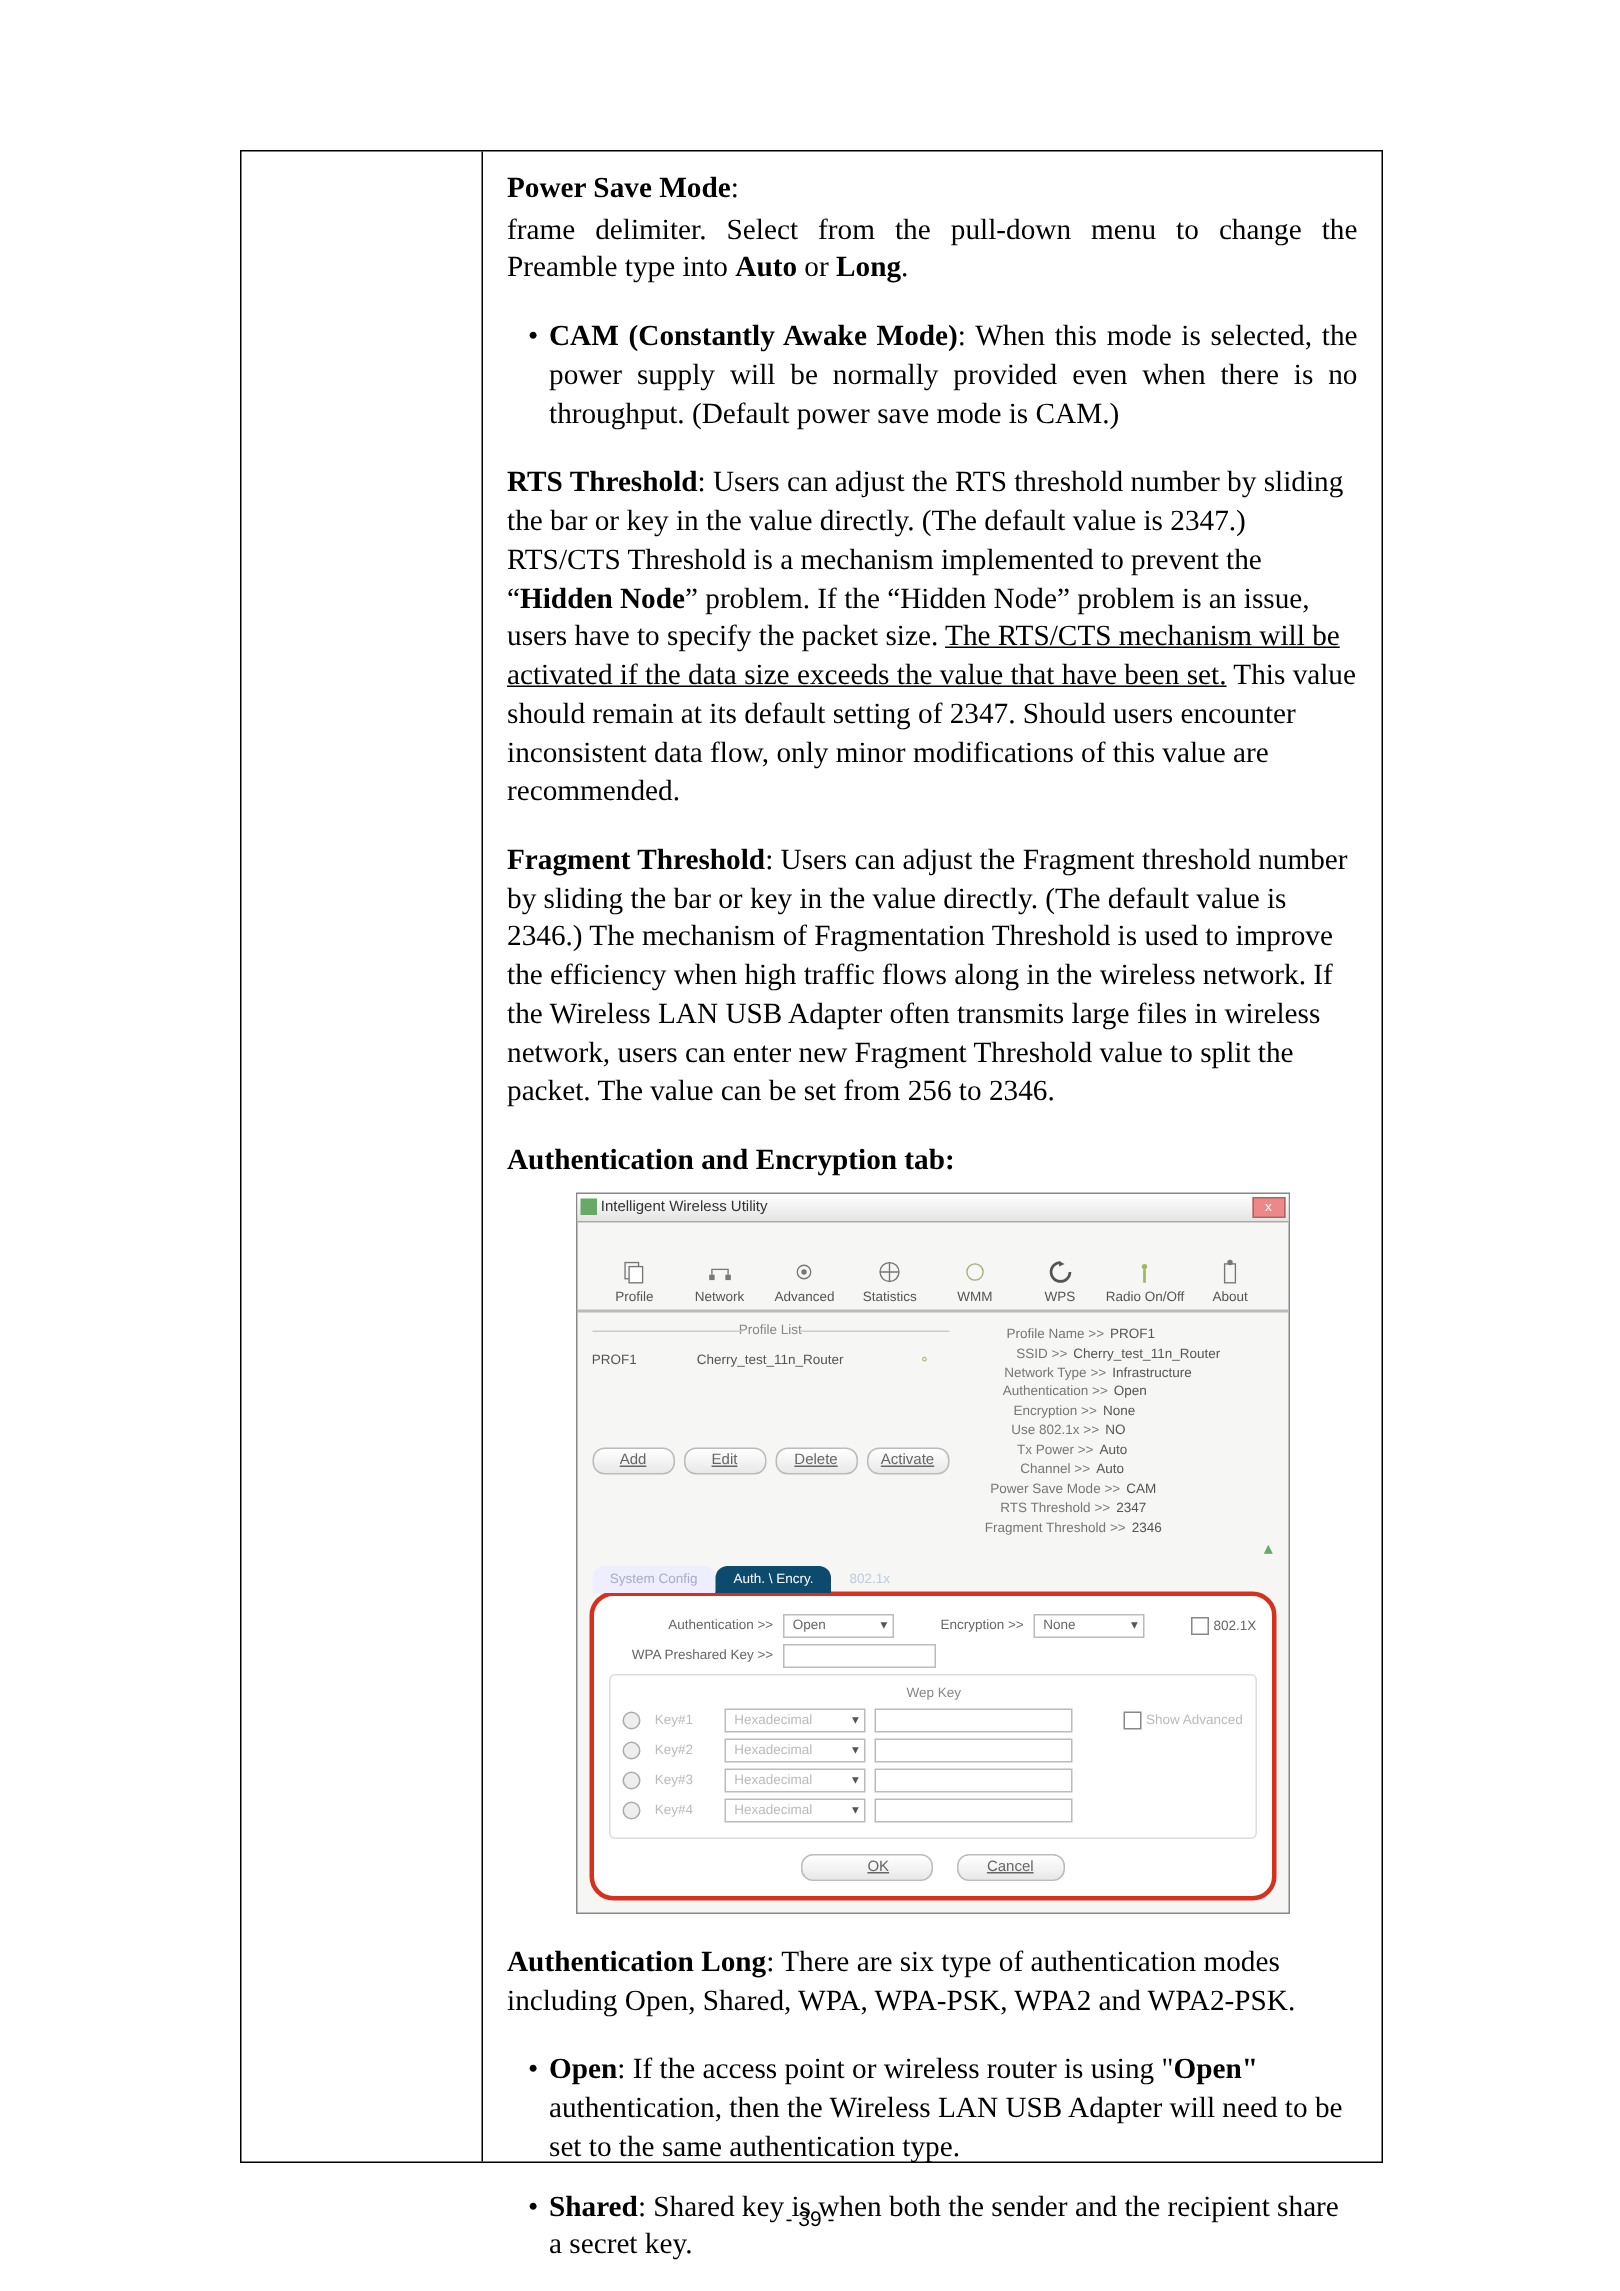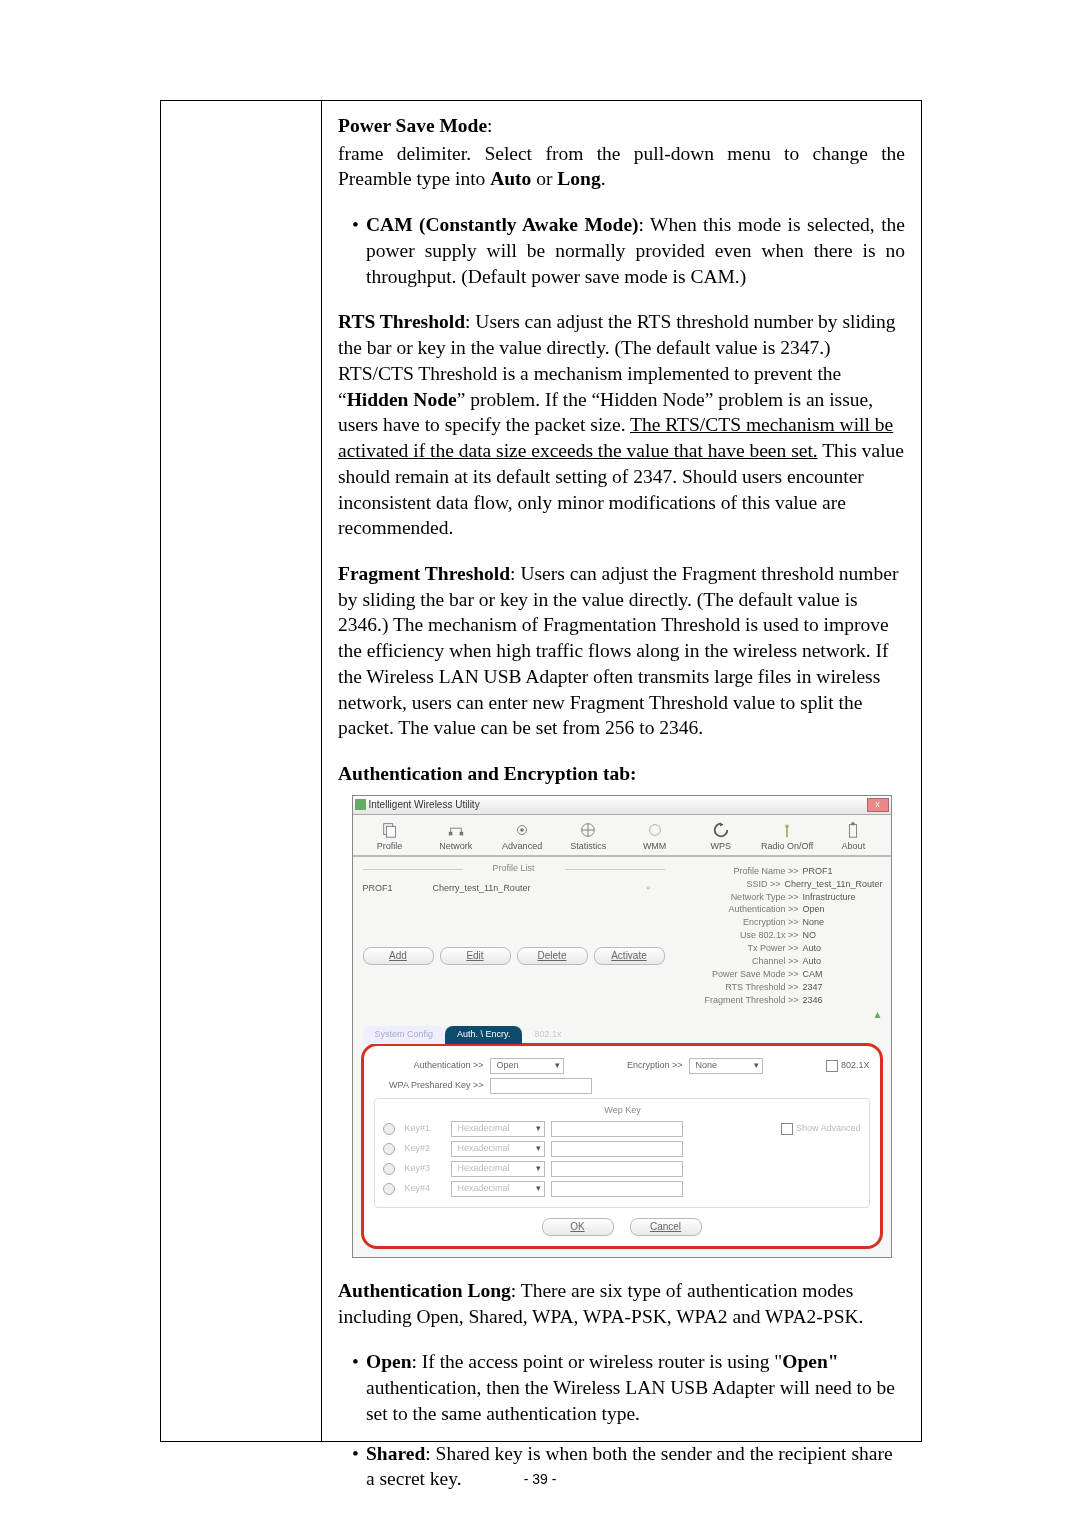--- a/index.html
+++ b/index.html
@@ -6,43 +6,43 @@
   .page{width:1080px;height:1527px;position:relative;box-sizing:border-box;padding:100px 160px 0 160px;}
   .outer{border:1.5px solid #000;width:100%;height:1340px;display:flex;}
   .leftcell{width:160px;border-right:1.5px solid #000;}
   .rightcell{flex:1;padding:12px 16px 16px 16px;font-size:19.5px;line-height:1.32;text-align:justify;}
   .rightcell p{margin:0 0 20px 0;}
   .b{font-weight:bold;}
   .u{text-decoration:underline;}
   ul.bul{margin:0 0 20px 0;padding-left:14px;list-style:none;}
   ul.bul>li{position:relative;padding-left:14px;margin:0 0 4px 0;text-align:justify;}
   ul.bul>li:before{content:"\2022";position:absolute;left:0;top:0;}
-  .ssimg{margin:6px auto 20px auto;width:540px;}
+  .ssimg{margin:6px auto 20px auto;width:476px;}
   .sswin{border:1px solid #888;background:#f6f6f4;font-family:Arial,Helvetica,sans-serif;font-size:10px;color:#333;}
   .titlebar{background:linear-gradient(#fff,#e4e4e4);height:18px;border-bottom:1px solid #aaa;display:flex;align-items:center;justify-content:space-between;padding:0 2px;}
   .titlebar .tt{font-size:10px;color:#333;display:flex;align-items:center;gap:3px;}
   .titlebar .wb{display:flex;gap:0;}
   .titlebar .wb span{width:20px;height:12px;border:1px solid #a66;background:#e88;display:inline-block;font-size:9px;text-align:center;line-height:11px;color:#fff;}
-  .tabs{display:flex;justify-content:space-between;padding:6px 10px 2px 10px;border-bottom:2px solid #bbb;gap:12px;}
+  .tabs{display:flex;justify-content:space-between;padding:24px 10px 2px 10px;border-bottom:2px solid #bbb;}
   .tabitem{display:flex;flex-direction:column;align-items:center;gap:2px;font-size:9px;color:#555;width:58px;}
   .tabicon{width:20px;height:18px;color:#555;}
   .body1{display:flex;}
   .plcol{flex:1;padding:6px 4px 0 10px;}
   .detcol{width:210px;padding:8px 8px 0 4px;font-size:9px;color:#555;}
   .plhead{font-size:9px;color:#888;text-align:center;position:relative;margin-bottom:6px;}
   .plhead:before,.plhead:after{content:"";position:absolute;top:50%;width:100px;border-top:1px solid #ccc;}
   .plhead:before{left:0;} .plhead:after{right:0;}
   .plhead.nobars:before,.plhead.nobars:after{display:none;}
   .row1{display:flex;align-items:center;font-size:9px;color:#555;padding:2px 0;}
   .row1 .c1{width:70px;}
   .row1 .c2{flex:1;}
   .row1 .c3{width:20px;color:#9b7;}
   .btnrow{display:flex;gap:6px;margin-top:50px;}
   .sbtn{flex:1;height:16px;border:1px solid #bbb;border-radius:8px;background:linear-gradient(#fff,#e8e8e8);font-size:10px;color:#666;text-align:center;line-height:15px;text-decoration:underline;}
-  .kv{display:flex;justify-content:flex-end;gap:4px;margin:1px 0;}
+  .kv{display:flex;justify-content:center;gap:4px;margin:1px 0;}
   .kv .k{color:#777;}
   .kv .v{color:#555;min-width:80px;text-align:left;}
   .arrow{text-align:right;color:#6a6;padding:0 10px 2px 0;font-size:12px;}
   .tabbar2{display:flex;padding:0 0 0 10px;gap:0;}
   .tb2{font-size:9px;padding:3px 12px 3px 12px;border-radius:8px 8px 0 0;position:relative;top:1px;}
   .tb2.dim{color:#aac;background:#eef;}
   .tb2.on{background:#0c4a6e;color:#fff;}
   .tb2.dim2{color:#bcd;}
   .redwrap{border:3px solid #d7301f;border-radius:16px;margin:0 8px 8px 8px;padding:8px 10px 10px 10px;background:#fff;}
   .frow{display:flex;align-items:center;gap:6px;font-size:9px;color:#666;margin:4px 0;}
@@ -259,21 +259,21 @@
                   </div>
                   <div class="frow dim">
                     <span class="radio"></span>
                     <span style="width:40px;">Key#4</span>
                     <span class="sel dim" style="min-width:70px;">Hexadecimal</span>
                     <span class="txt" style="width:130px;"></span>
                   </div>
                 </div>
             </div>
             <div class="okrow">
-              <div class="sbtn" style="flex:0 0 70px;">OK</div>
+              <div class="sbtn" style="flex:0 0 70px;padding-left:16px;">OK</div>
               <div class="sbtn" style="flex:0 0 70px;">Cancel</div>
             </div>
           </div>
         </div>
       </div>
 
       <p style="text-align:left;">
         <span class="b">Authentication Long</span><span>: There are six type of authentication modes including Open, Shared, WPA, WPA-PSK, WPA2 and WPA2-PSK.</span>
       </p>
 

